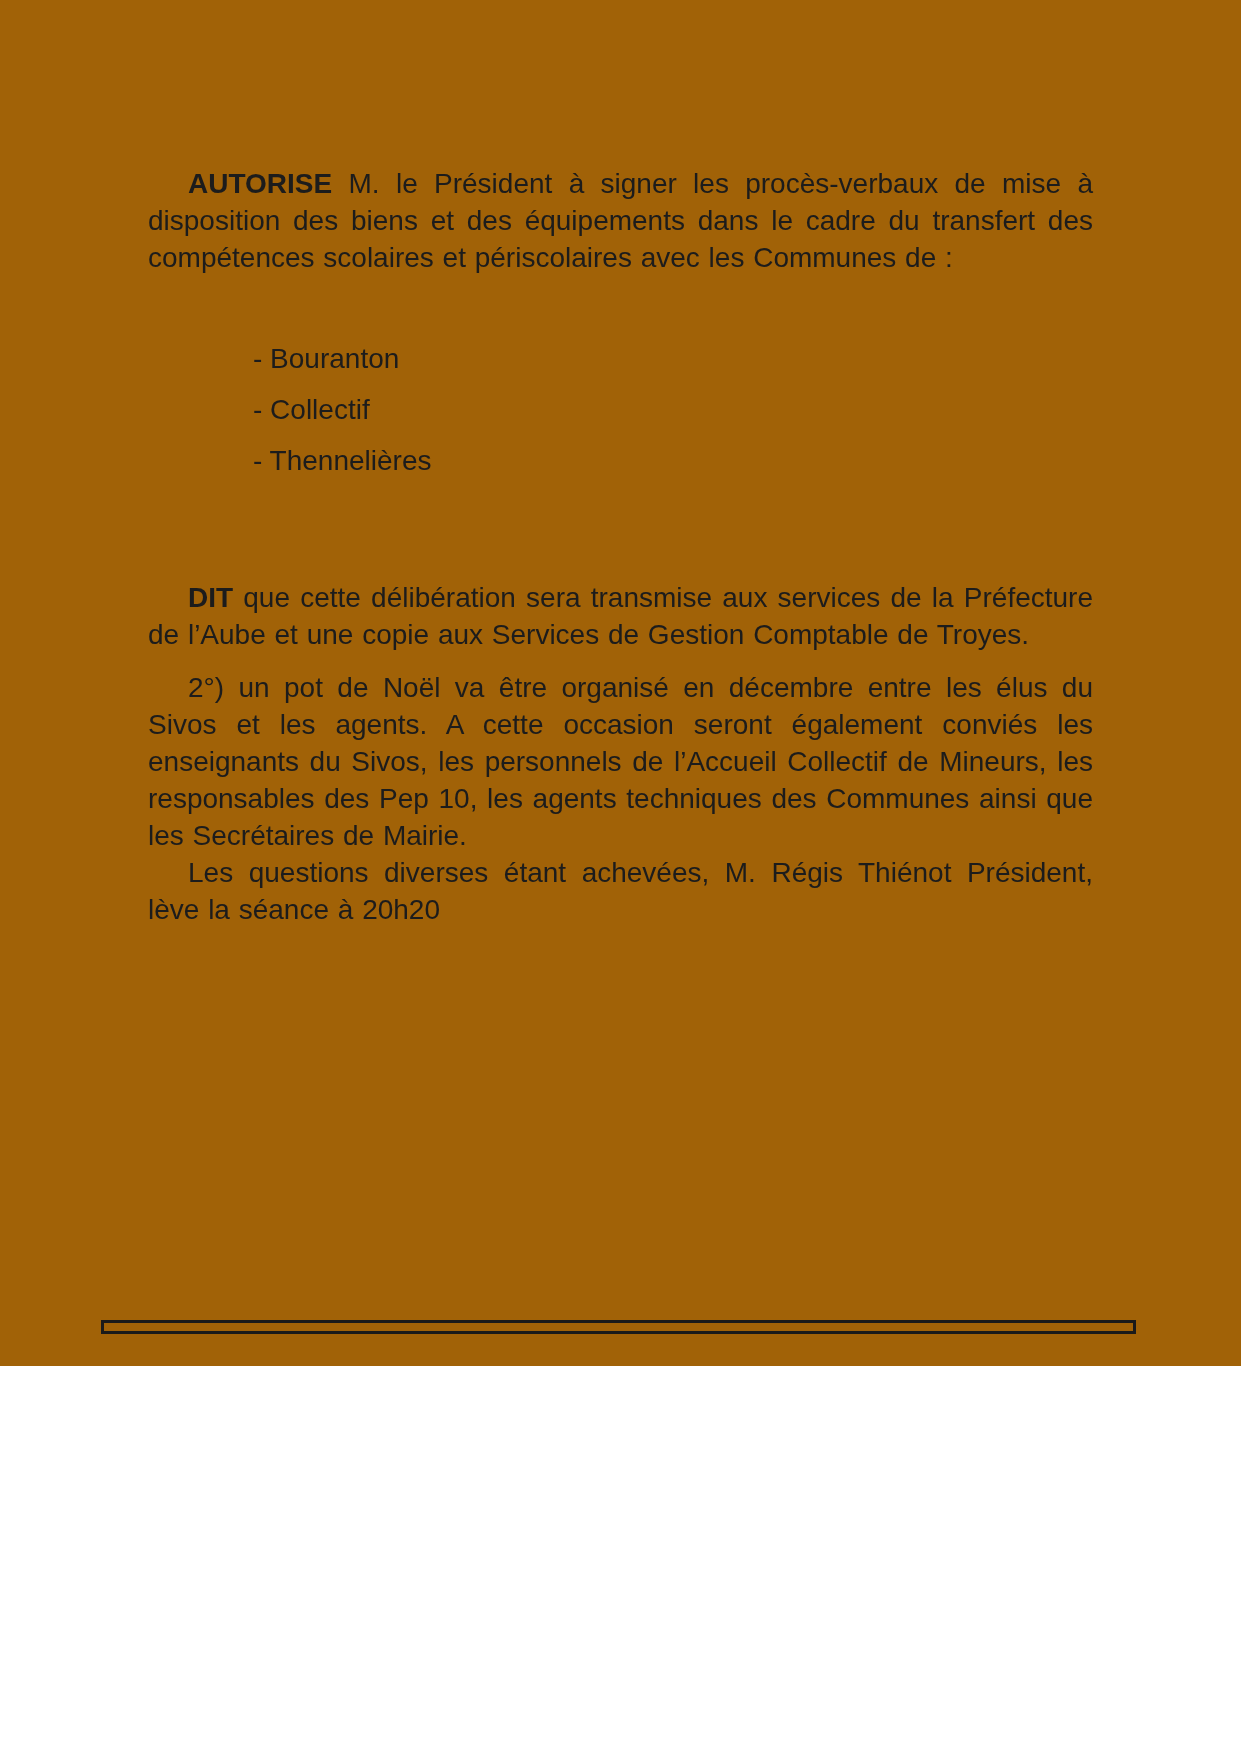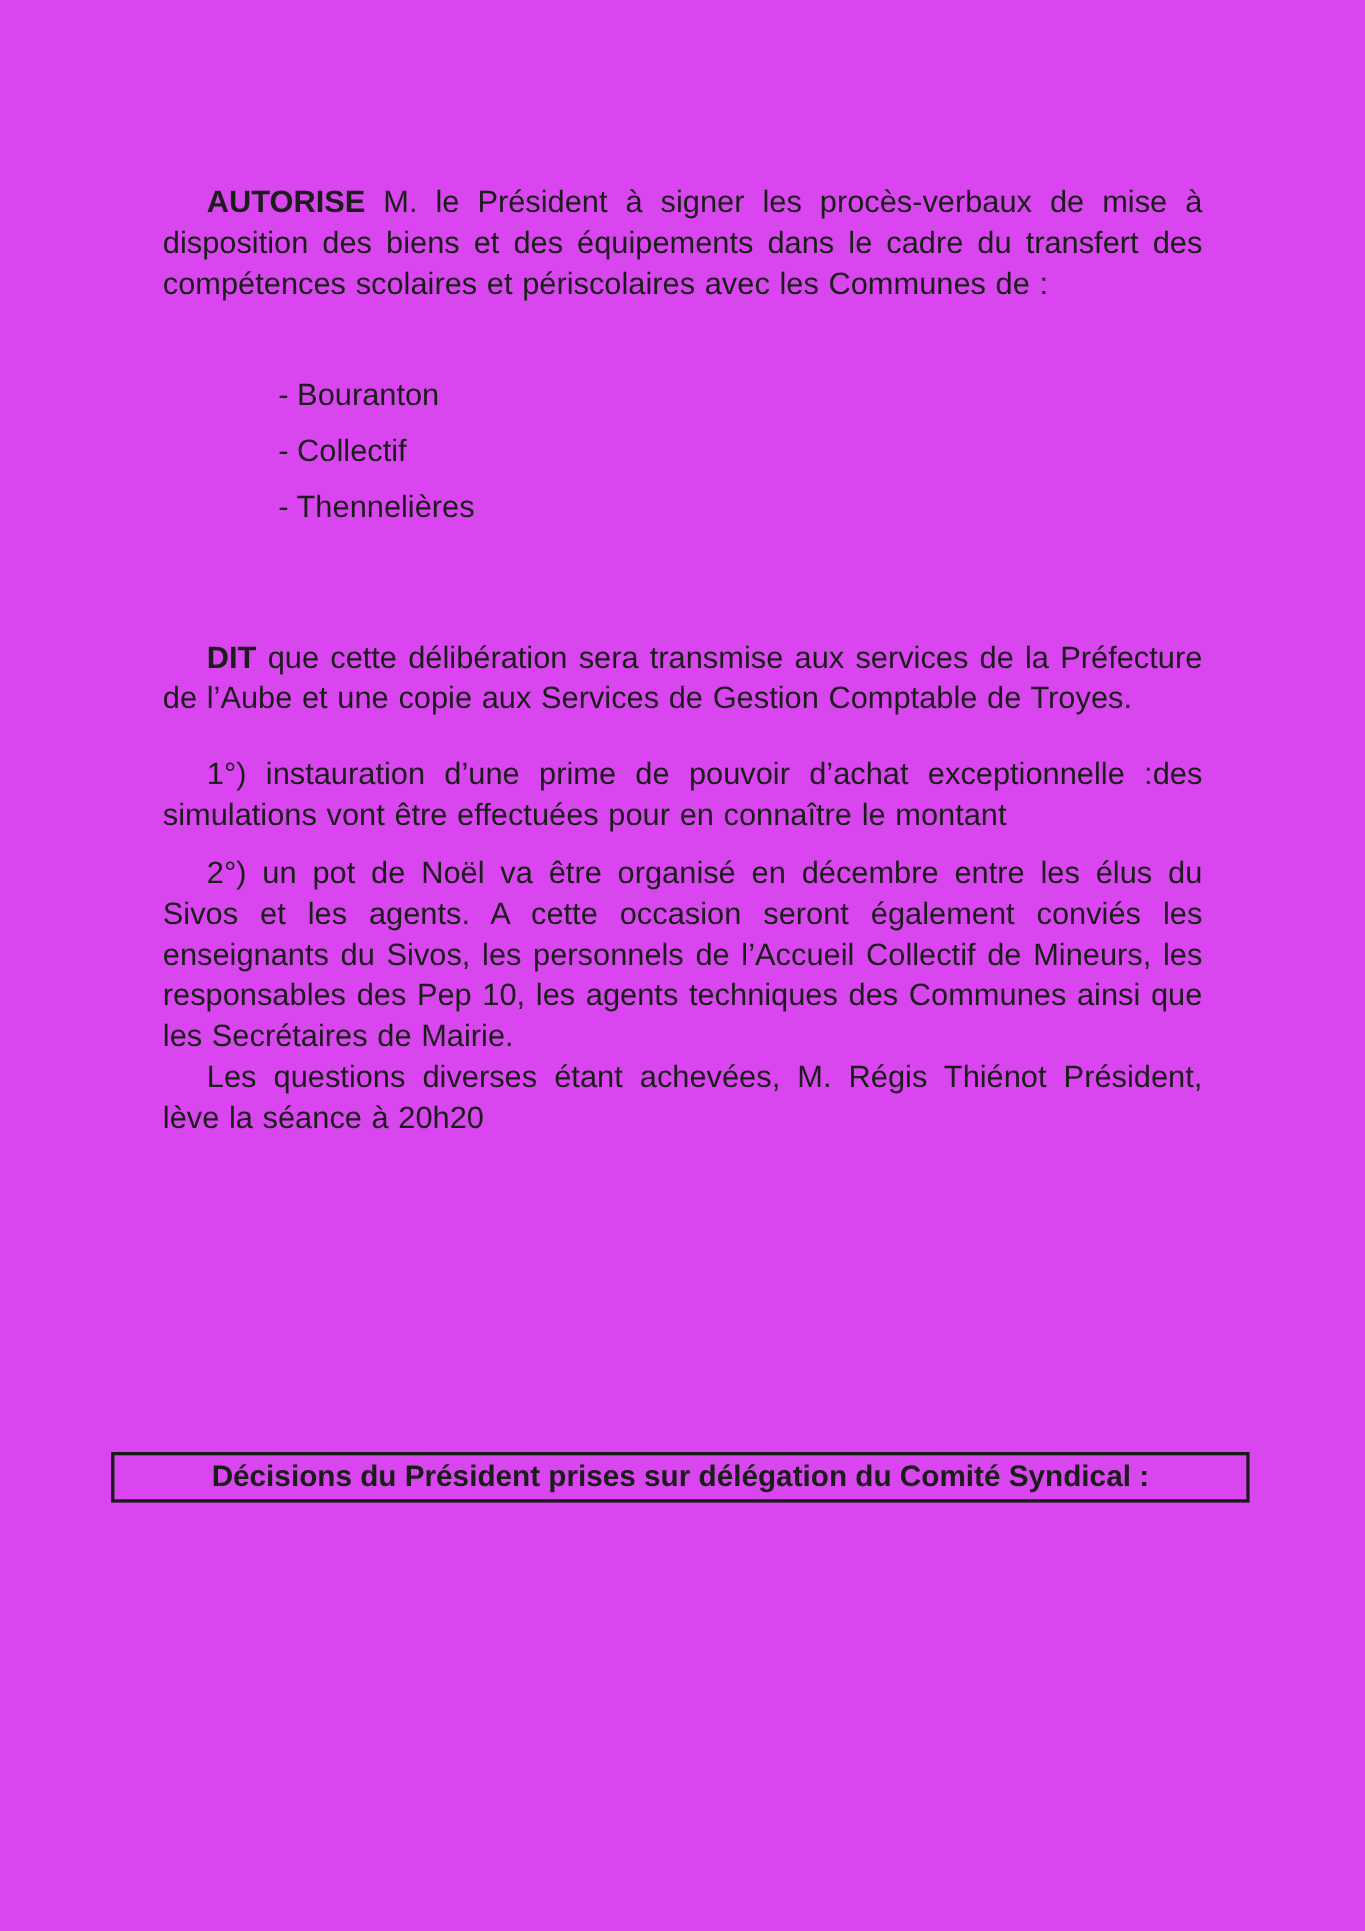--- a/index.html
+++ b/index.html
@@ -1,20 +1,20 @@
 <!DOCTYPE html>
 <html lang="fr"><head>
 <meta charset="utf-8">
 <style>
   html, body { margin: 0; padding: 0; background: #ffffff; }
   .page {
     position: relative;
     width: 1241px;
-    height: 1755px;
-    background: #d946ef;
+    height: 1366px;
+    background: #a16207;
     font-family: "Liberation Sans", "DejaVu Sans", sans-serif;
     color: #1c1c1c;
     overflow: hidden;
     box-sizing: border-box;
   }
   .content {
     padding: 165px 148px 0 148px;
   }
   .para {
     margin: 0;
@@ -75,24 +75,22 @@
       <div class="commune">- Bouranton</div>
       <div class="commune">- Collectif</div>
       <div class="commune">- Thennelières</div>
     </div>
 
     <p class="para para-dit">
       <span class="lead-word">DIT</span><span> que cette délibération sera transmise aux services de la Préfecture de l’Aube et une copie aux Services de Gestion Comptable de Troyes.</span>
     </p>
 
 
-    <p class="para para-q1">1°) instauration d’une prime de pouvoir d’achat exceptionnelle :des simulations vont être effectuées pour en connaître le montant</p>
 
     <p class="para para-q2">2°) un pot de Noël va être organisé en décembre entre les élus du Sivos et les agents. A cette occasion seront également conviés les enseignants du Sivos, les personnels de l’Accueil Collectif de Mineurs, les responsables des Pep 10, les agents techniques des Communes ainsi que les Secrétaires de Mairie.</p>
 
     <p class="para para-closing">Les questions diverses étant achevées, M. Régis Thiénot Président, lève la séance à 20h20</p>
 
   </div>
 
   <div class="decision-box">
-    <span class="decision-line">Décisions du Président prises sur délégation du Comité Syndical :</span>
   </div>
 </div>
 
 </body></html>

